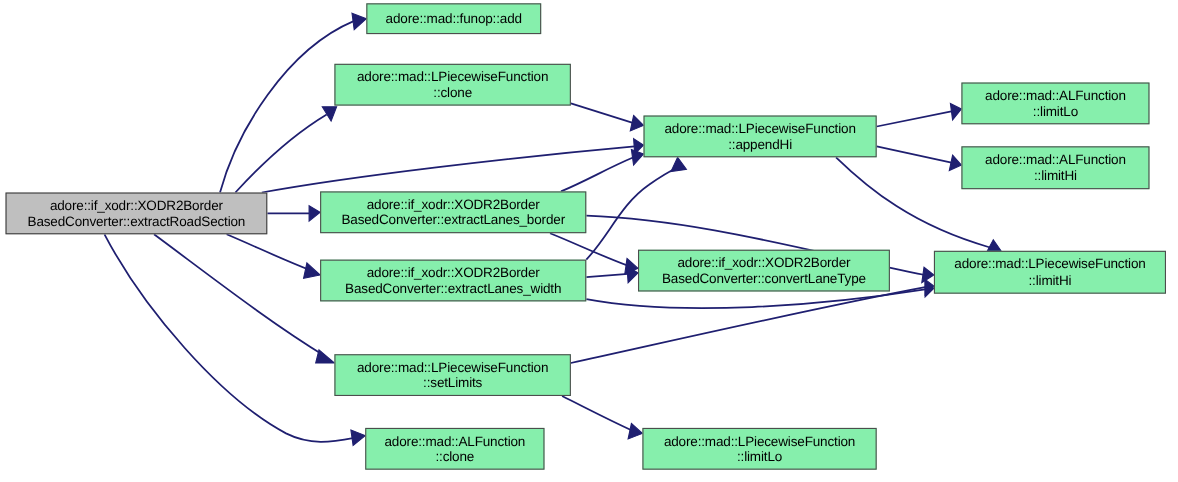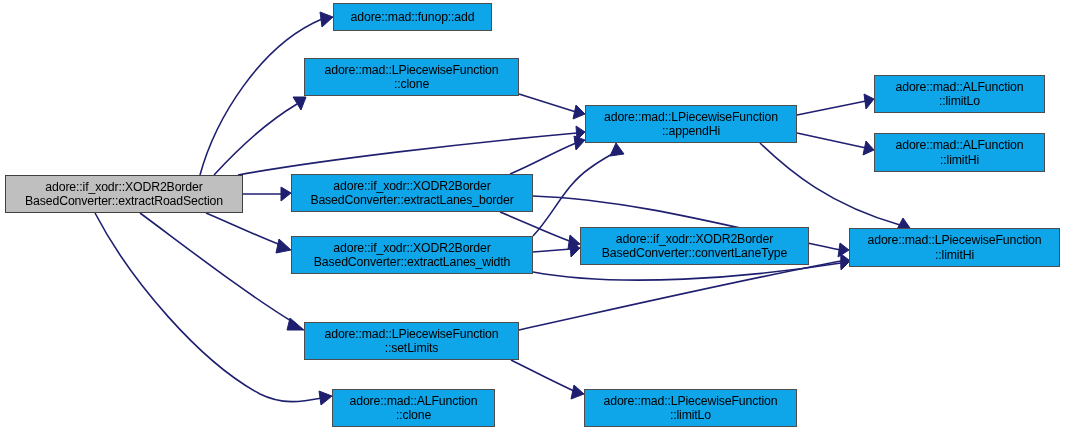--- a/index.html
+++ b/index.html
@@ -31,21 +31,21 @@
   }
   .edge-head {
     fill: #1f1f70;
     stroke: #1f1f70;
     stroke-width: 1;
   }
   .node-box {
     position: absolute;
     box-sizing: border-box;
     border: 1px solid #4d4d4d;
-    background: #0ea5e9;
+    background: #86efac;
     display: flex;
     align-items: center;
     justify-content: center;
     text-align: center;
     color: #000000;
     font-size: 12.3px;
     line-height: 14.5px;
     letter-spacing: -0.15px;
     white-space: pre-line;
     padding: 0 3px;

